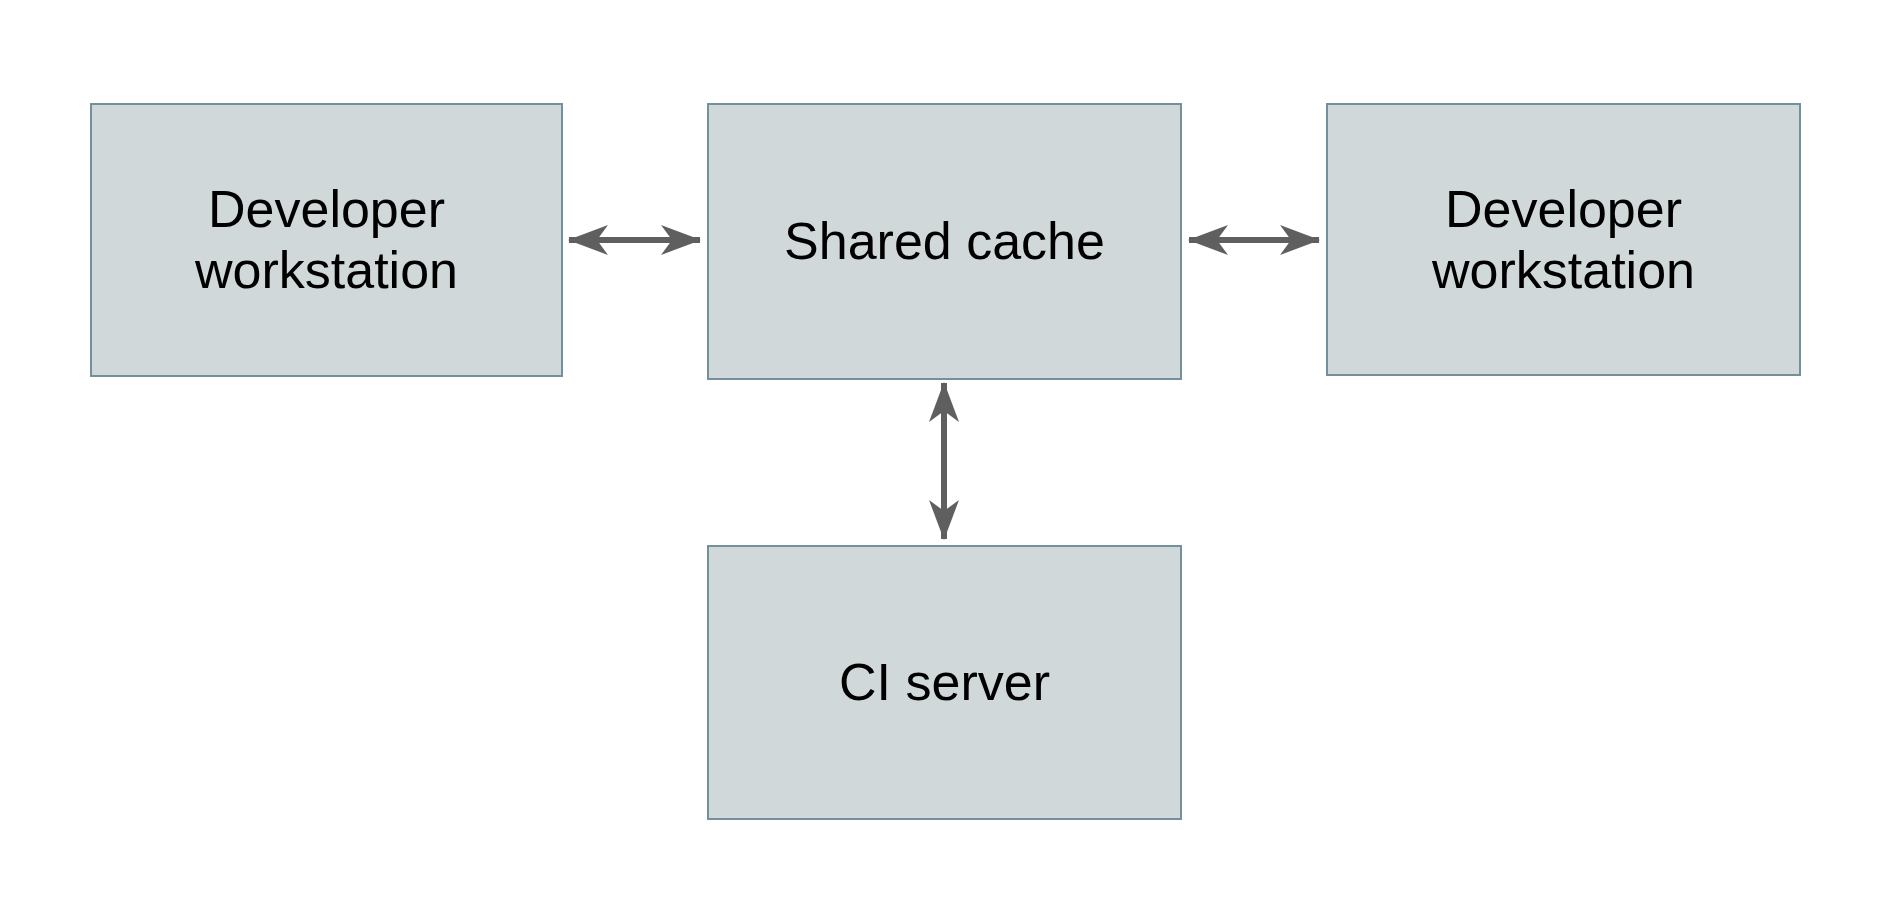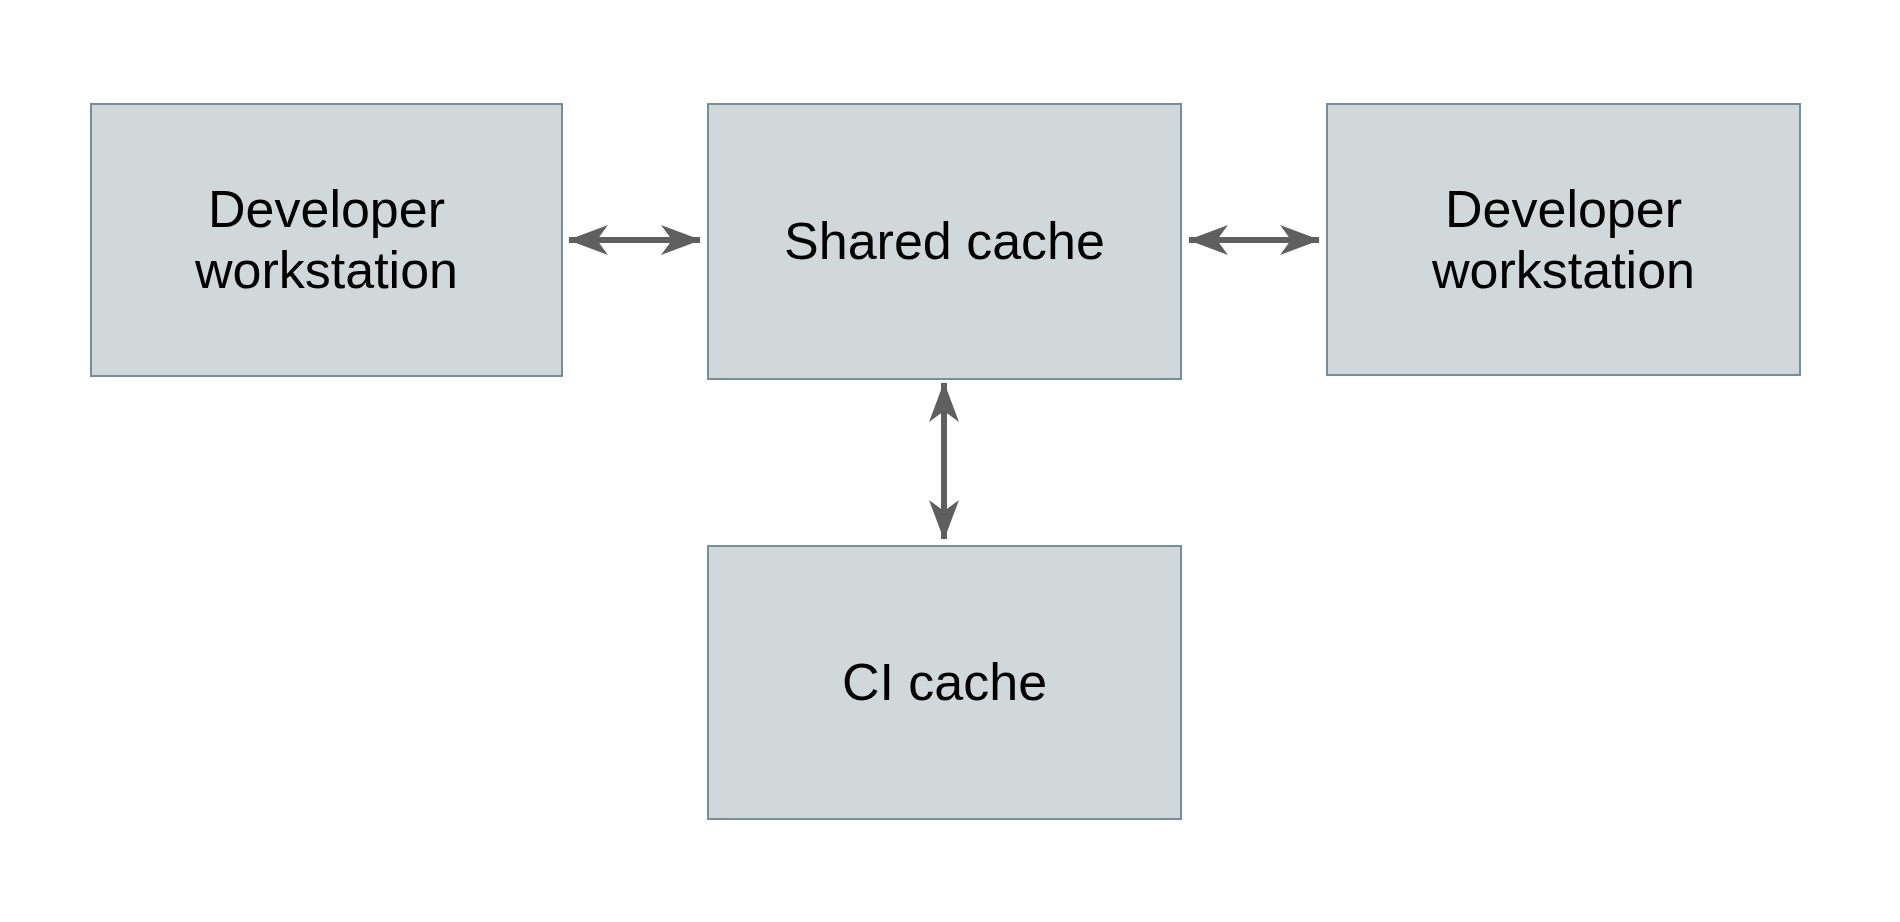--- a/index.html
+++ b/index.html
@@ -80,16 +80,16 @@
 
   <div class="node node-cache">
     <span>Shared cache</span>
   </div>
 
   <div class="node node-right">
     <span>Developer workstation</span>
   </div>
 
   <div class="node node-ci">
-    <span>CI cache</span>
+    <span>CI server</span>
   </div>
 
 </div>
 
 </body></html>

